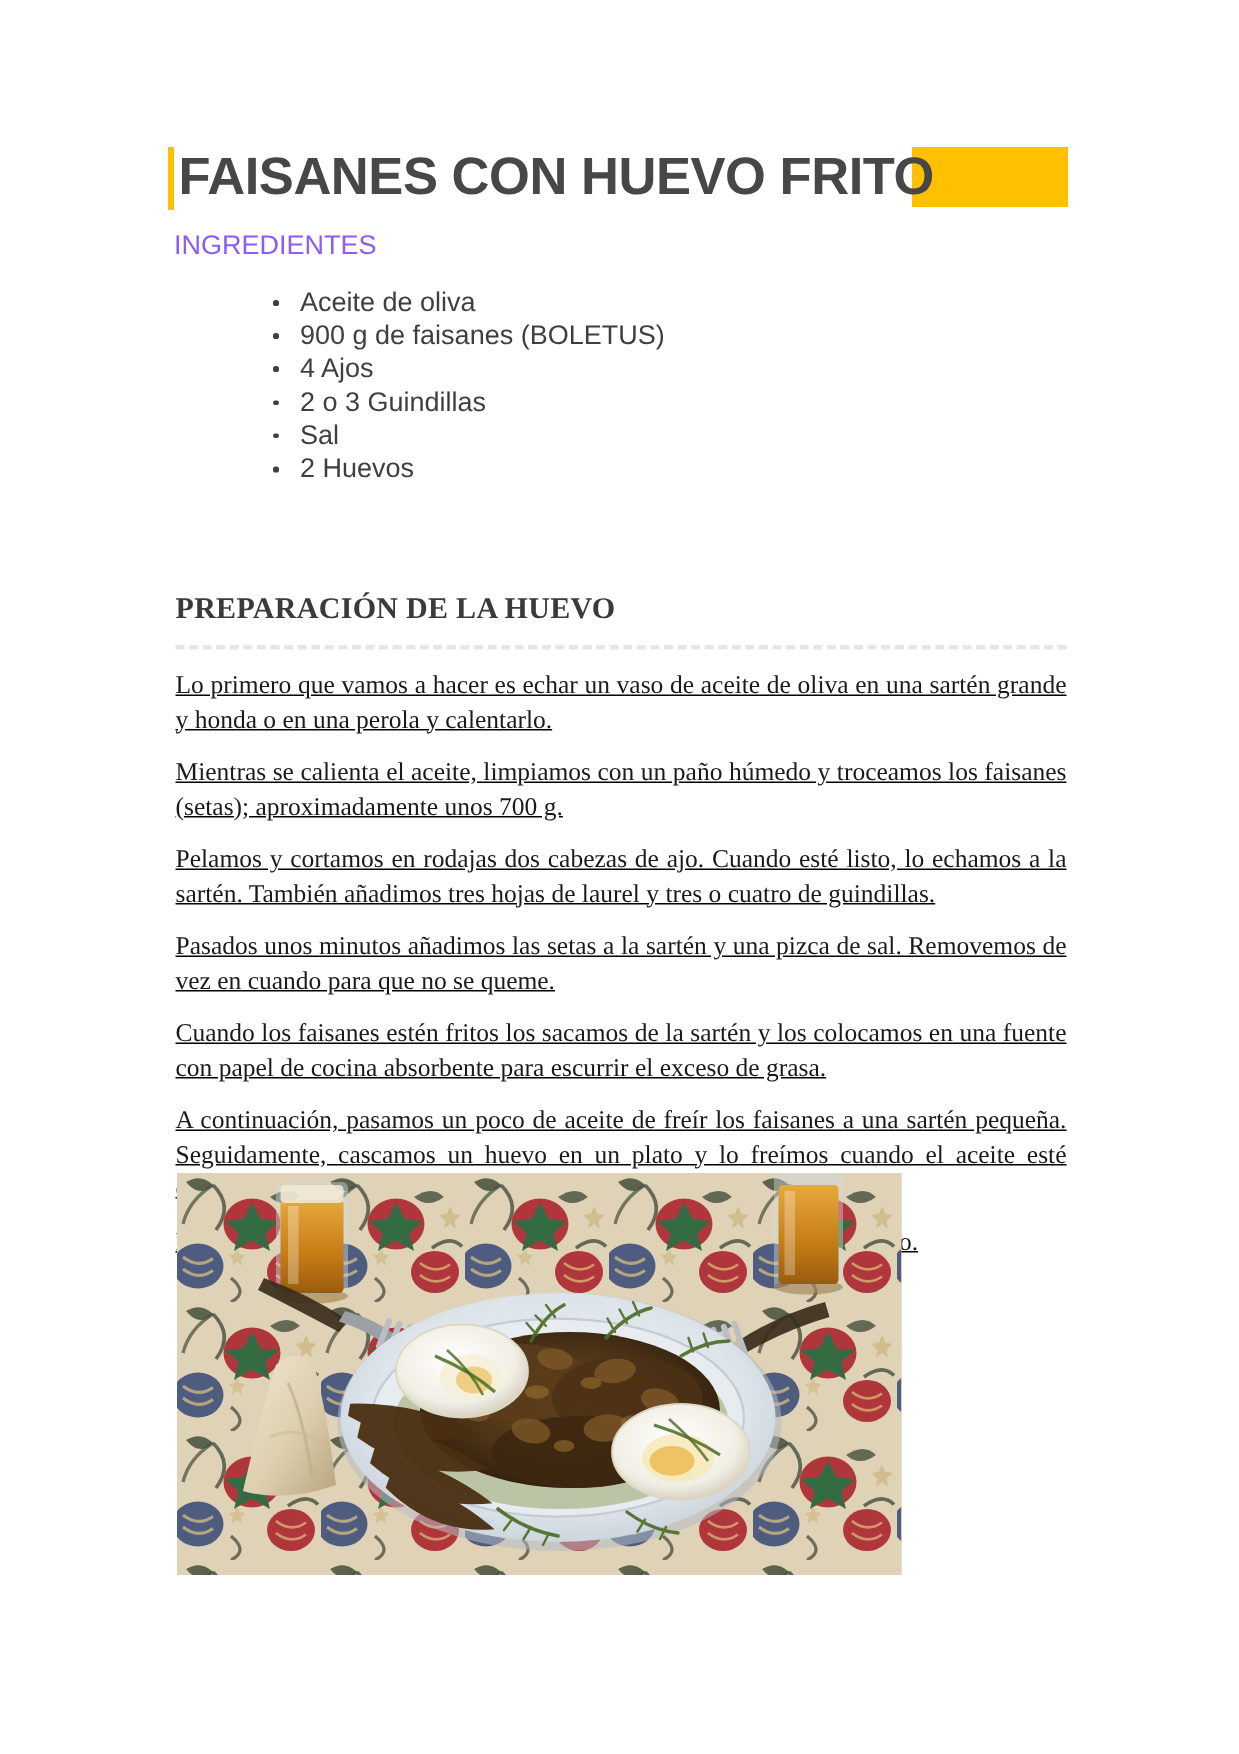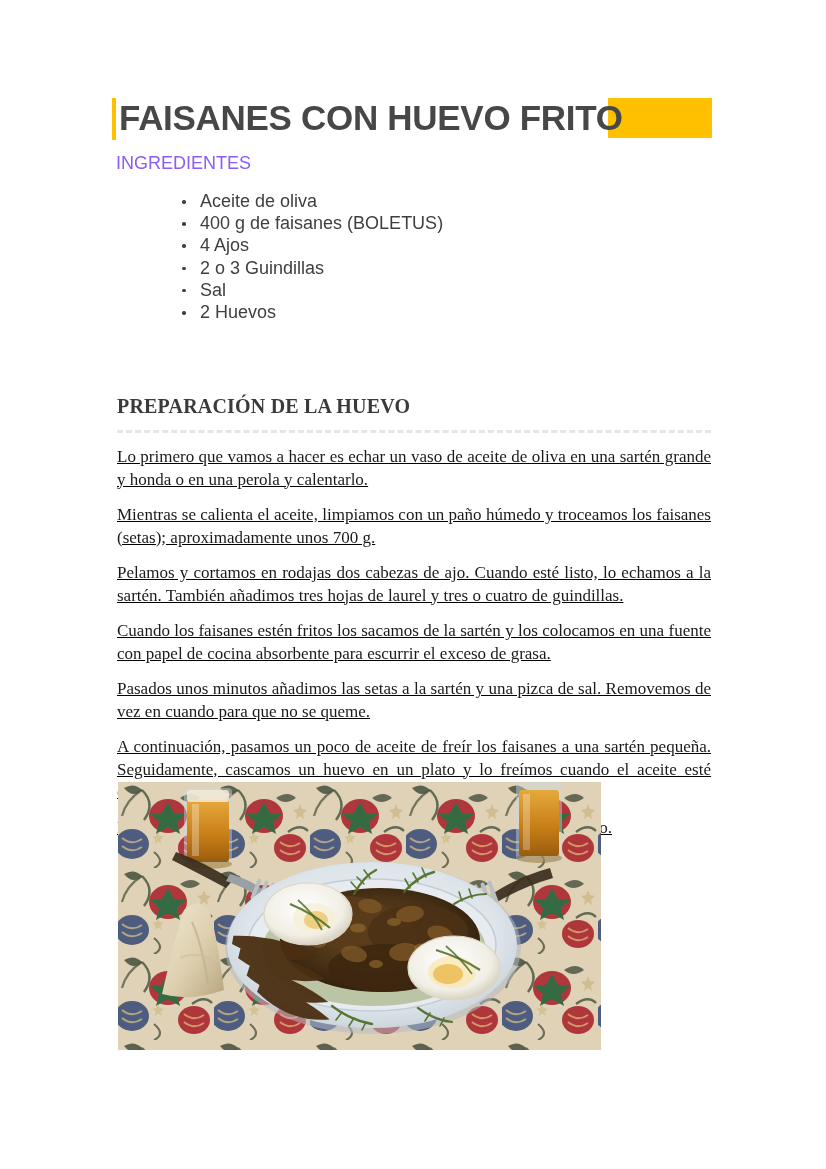--- a/index.html
+++ b/index.html
@@ -169,36 +169,36 @@
   <div class="title-block">
     <div class="title-accent-bar"></div>
     <div class="title-yellow-block"></div>
     <h1 class="title-text">FAISANES CON HUEVO FRITO</h1>
   </div>
 
   <h2 class="ingredients-heading">INGREDIENTES</h2>
 
   <ul class="ingredients-list">
     <li>Aceite de oliva</li>
-    <li>400 g de faisanes (BOLETUS)</li>
+    <li>900 g de faisanes (BOLETUS)</li>
     <li>4 Ajos</li>
     <li>2 o 3 Guindillas</li>
     <li>Sal</li>
     <li>2 Huevos</li>
   </ul>
 
   <h2 class="prep-heading">PREPARACIÓN DE LA HUEVO</h2>
   <div class="prep-divider"></div>
 
   <div class="body-copy">
     <p>Lo primero que vamos a hacer es echar un vaso de aceite de oliva en una sartén grande y honda o en una perola y calentarlo.</p>
     <p>Mientras se calienta el aceite, limpiamos con un paño húmedo y troceamos los faisanes (setas); aproximadamente unos 700 g.</p>
     <p>Pelamos y cortamos en rodajas dos cabezas de ajo. Cuando esté listo, lo echamos a la sartén. También añadimos tres hojas de laurel y tres o cuatro de guindillas.</p>
+    <p>Pasados unos minutos añadimos las setas a la sartén y una pizca de sal. Removemos de vez en cuando para que no se queme.</p>
     <p>Cuando los faisanes estén fritos los sacamos de la sartén y los colocamos en una fuente con papel de cocina absorbente para escurrir el exceso de grasa.</p>
-    <p>Pasados unos minutos añadimos las setas a la sartén y una pizca de sal. Removemos de vez en cuando para que no se queme.</p>
     <p>A continuación, pasamos un poco de aceite de freír los faisanes a una sartén pequeña. Seguidamente, cascamos un huevo en un plato y lo freímos cuando el aceite esté caliente. Se fríe un huevo por comensal.</p>
     <p>Para finalizar, servimos una ración de faisanes con un huevo frito y listo.</p>
   </div>
 
   <div class="photo-frame">
     <svg class="photo-svg" viewBox="0 0 483 268" preserveAspectRatio="none">
       <defs>
         <radialGradient id="plateGrad" cx="50%" cy="45%" r="62%">
           <stop offset="0%" stop-color="#eef2f5"></stop>
           <stop offset="70%" stop-color="#dde4ea"></stop>

